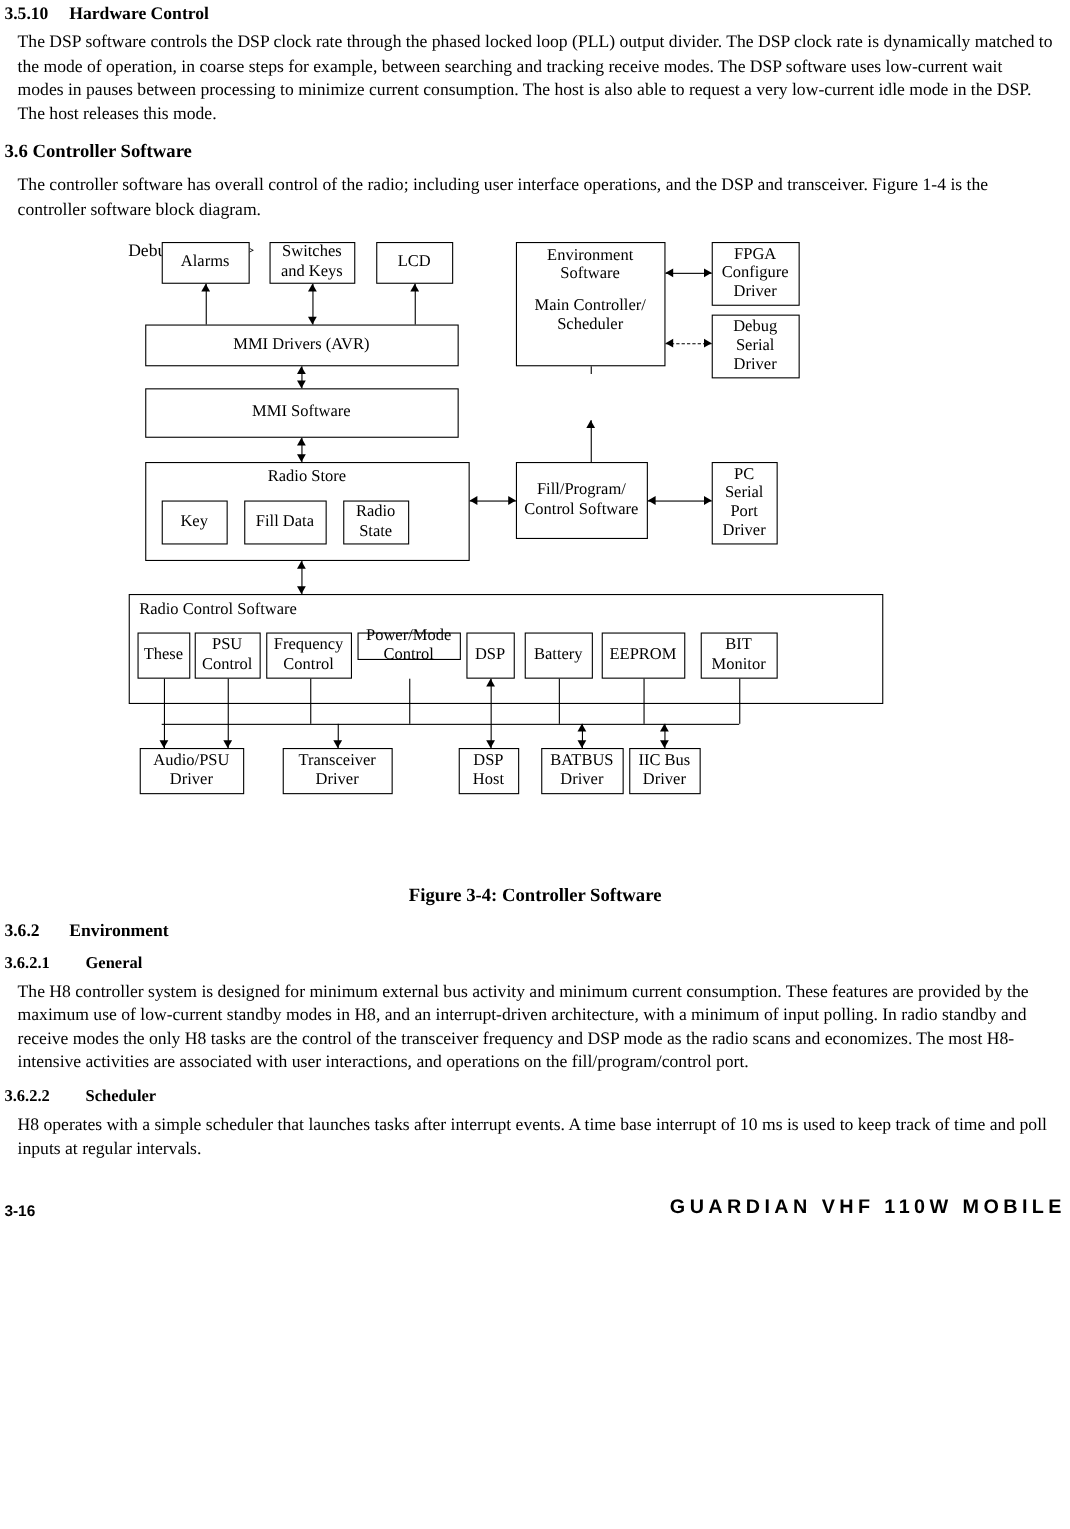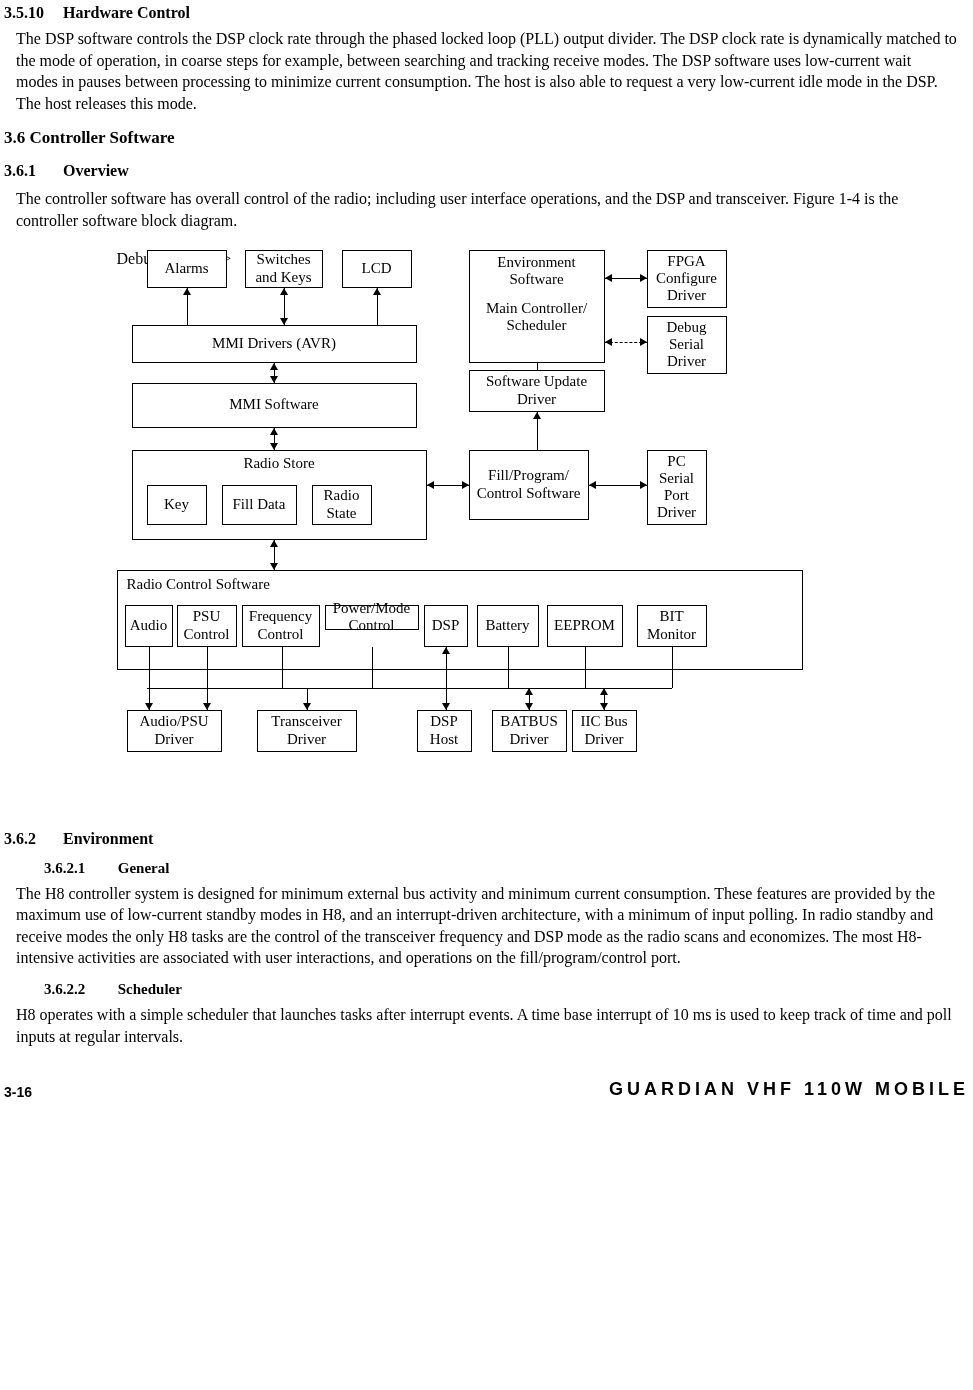--- a/index.html
+++ b/index.html
@@ -12,21 +12,21 @@
     box-sizing: border-box;
   }
   .page {
     padding: 0px 4px 0 4px;
   }
   h1.section { font-size: 16px; font-weight: bold; margin: 4px 0 6px 0; }
   h2.section { font-size: 17px; font-weight: bold; margin: 14px 0 10px 0; }
   h3.section { font-size: 16px; font-weight: bold; margin: 14px 0 8px 0; }
   h4.section { font-size: 15px; font-weight: bold; margin: 12px 0 6px 0; }
   .num { display:inline-block; min-width: 55px; }
-  .num2 { display:inline-block; min-width: 70px; margin-left: 40px; }
+  .num2 { display:inline-block; min-width: 70px; }
   p { margin: 4px 12px; line-height: 1.35; }
   .figure-caption { text-align:center; font-weight:bold; font-size:17px; margin: 18px 0 10px 0; }
   
   .diagram {
     position: relative;
     width: 740px;
     height: 566px;
     margin: 18px auto 0 auto;
   }
   .box {
@@ -70,24 +70,20 @@
   <span class="num">3.5.10</span>
   <span>Hardware Control</span>
 </h1>
 <p>The DSP software controls the DSP clock rate through the phased locked loop (PLL) output divider.  The DSP clock rate is dynamically matched to the mode of operation, in coarse steps for example, between searching and tracking receive modes.  The DSP software uses low-current wait modes in pauses between processing to minimize current consumption.  The host is also able to request a very low-current idle mode in the DSP.  The host releases this mode.</p>
 
 <h2 class="section">
   <span>3.6</span>
   <span>Controller Software</span>
 </h2>
 
-<h3 class="section">
-  <span class="num">3.6.1</span>
-  <span>Overview</span>
-</h3>
 <p>The controller software has overall control of the radio; including user interface operations, and the DSP and transceiver.  Figure 1-4 is the controller software block diagram.</p>
 
 <div class="diagram">
 
   
   <div class="box" style="left:30px; top:0px; width:80px; height:38px;">Alarms</div>
   <div class="box" style="left:128px; top:0px; width:78px; height:38px;">Switches and Keys</div>
   <div class="box" style="left:225px; top:0px; width:70px; height:38px;">LCD</div>
 
   
@@ -98,36 +94,35 @@
   <div class="box" style="left:530px; top:0px; width:80px; height:58px;">FPGA Configure Driver</div>
   <div class="box" style="left:530px; top:66px; width:80px; height:58px;">Debug Serial Driver</div>
 
   
   <div class="box" style="left:15px; top:133px; width:285px; height:45px;">MMI Software</div>
 
   
   <div class="box" style="left:15px; top:75px; width:285px; height:38px;">MMI Drivers (AVR)</div>
 
   
-  <div class="box" style="left:352px; top:120px; width:136px; height:42px;">Software Update Driver</div>
 
   
   <div class="container" style="left:15px; top:200px; width:295px; height:90px;"></div>
   <div class="label-text" style="left:15px; top:205px; width:295px;">Radio Store</div>
   <div class="box" style="left:30px; top:235px; width:60px; height:40px;">Key</div>
   <div class="box" style="left:105px; top:235px; width:75px; height:40px;">Fill Data</div>
   <div class="box" style="left:195px; top:235px; width:60px; height:40px;">Radio State</div>
 
   <div class="box" style="left:352px; top:200px; width:120px; height:70px;font-family:Liberation Serif, serif;">Fill/Program/ Control Software</div>
   <div class="box" style="left:530px; top:200px; width:60px; height:75px;">PC Serial Port Driver</div>
 
   
   <div class="container" style="left:0px; top:320px; width:686px; height:100px;"></div>
   <div class="label-text" style="left:10px; top:326px; text-align:left;">Radio Control Software</div>
-  <div class="box" style="left:8px;   top:355px; width:48px; height:42px;">Audio</div>
+  <div class="box" style="left:8px;   top:355px; width:48px; height:42px;">These</div>
   <div class="box" style="left:60px;  top:355px; width:60px; height:42px;">PSU Control</div>
   <div class="box" style="left:125px; top:355px; width:78px; height:42px;">Frequency Control</div>
   <div class="box" style="left:208px; top:355px; width:94px; height:25px;">Power/Mode Control</div>
   <div class="box" style="left:307px; top:355px; width:44px; height:42px;">DSP</div>
   <div class="box" style="left:360px; top:355px; width:62px; height:42px;">Battery</div>
   <div class="box" style="left:430px; top:355px; width:76px; height:42px;">EEPROM</div>
   <div class="box" style="left:520px; top:355px; width:70px; height:42px;">BIT Monitor</div>
 
   
   <div class="box" style="left:10px;  top:460px; width:95px; height:42px;">Audio/PSU Driver</div>
@@ -219,20 +214,21 @@
   <div class="vline" style="left:468px; top:397px; height:41px;"></div>
   <div class="vline" style="left:487px; top:438px; height:22px;"></div>
   <div class="arrow-u" style="left:483px; top:438px;"></div>
   <div class="arrow-d" style="left:483px; top:453px;"></div>
 
   
   <div class="vline" style="left:555px; top:397px; height:41px;"></div>
 
 </div>
 
+<div class="figure-caption">Figure 3-4:  Controller Software</div>
 
 <h3 class="section">
   <span class="num">3.6.2</span>
   <span>Environment</span>
 </h3>
 
 <h4 class="section">
   <span class="num2">3.6.2.1</span>
   <span>General</span>
 </h4>

